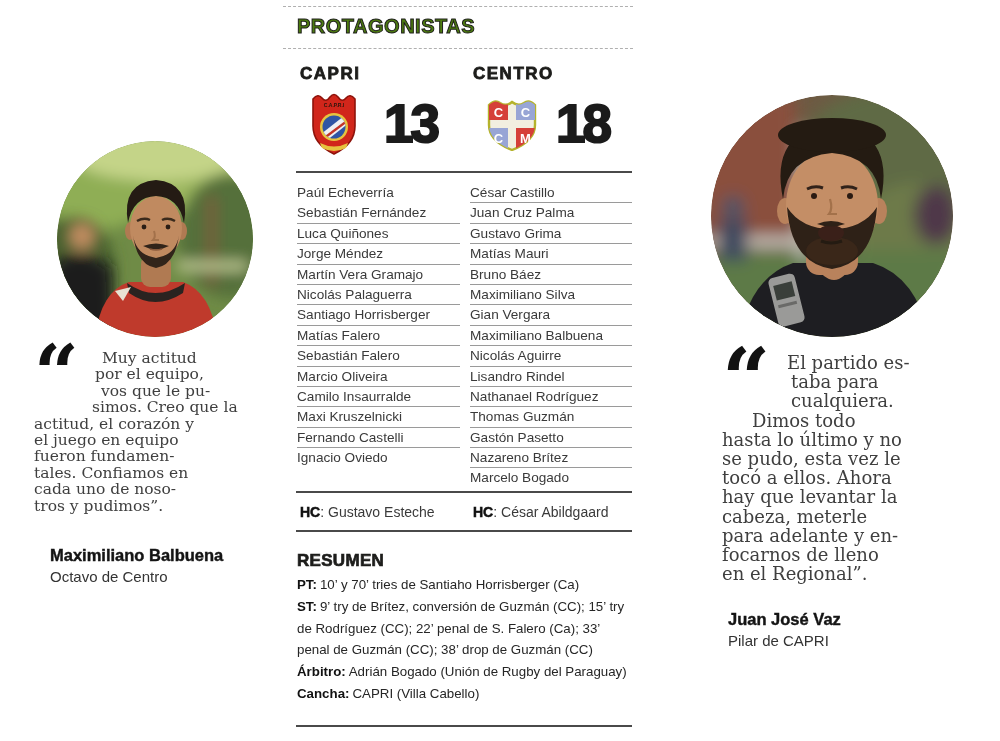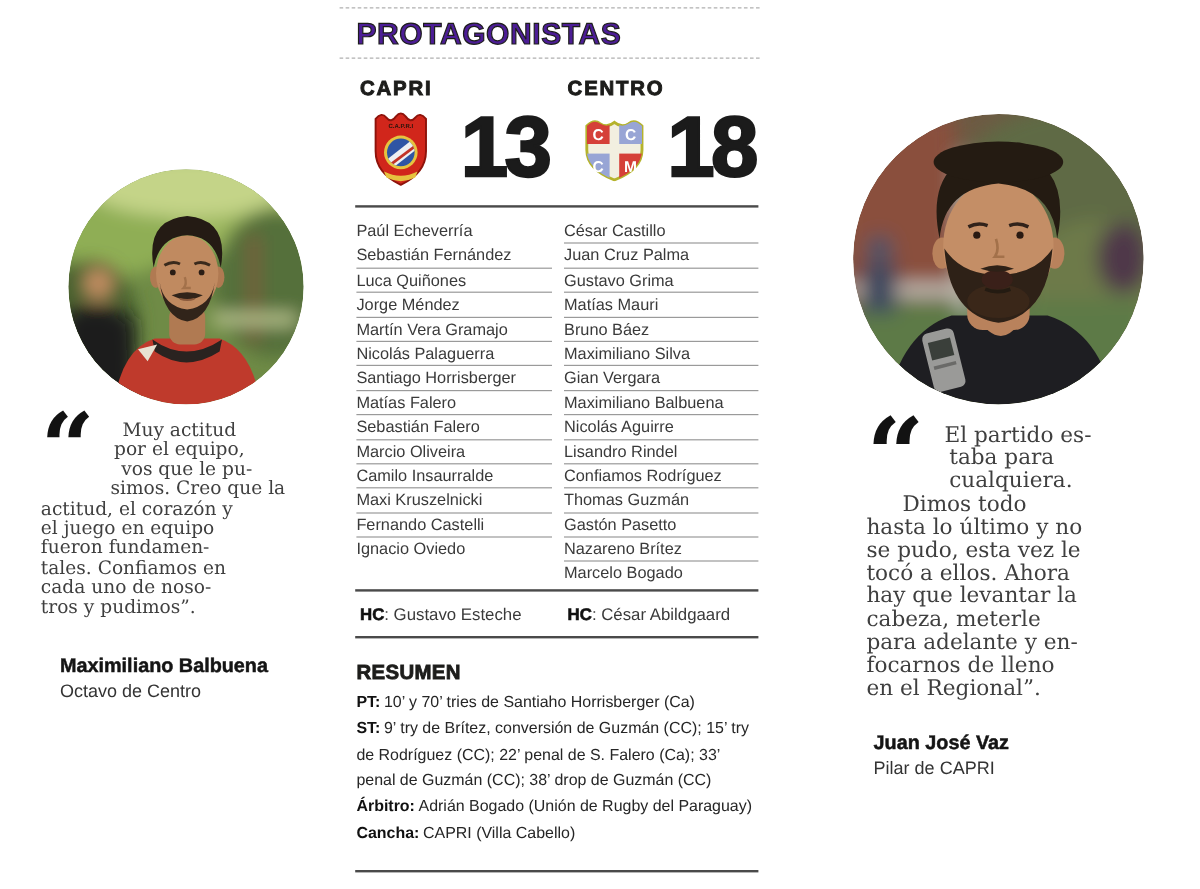--- a/index.html
+++ b/index.html
@@ -4,32 +4,32 @@
 <style>
   html,body{margin:0;padding:0;background:#fff;}
   #canvas{position:relative;width:1000px;height:741px;background:#fff;overflow:hidden;
           font-family:"Liberation Sans",sans-serif;color:#222;}
 
   
   .rule-dashed{position:absolute;left:283px;width:350px;border-top:1px dashed #b0b0b0;height:0;}
   .rule-solid{position:absolute;left:296px;width:336px;border-top:2px solid #4a4a4a;height:0;}
 
   
-  .title{position:absolute;left:297px;top:15px;font-size:25px;font-weight:bold;
-         letter-spacing:.5px;color:#4c1d95;-webkit-text-stroke:1px #1d1d1b;}
+  .title{position:absolute;left:297px;top:15px;font-size:20px;font-weight:bold;
+         letter-spacing:.5px;color:#4d7c0f;-webkit-text-stroke:1px #1d1d1b;}
 
   
   .team-label{position:absolute;font-size:17px;font-weight:bold;letter-spacing:1.5px;
               color:#1d1d1b;-webkit-text-stroke:.8px #1d1d1b;}
   .tl-home{left:300px;top:64px;}
   .tl-away{left:473px;top:64px;}
   .crest{position:absolute;}
   .crest-home{left:311px;top:92px;}
   .crest-away{left:486px;top:97px;}
-  .score{position:absolute;top:96px;font-size:71px;line-height:56px;font-weight:bold;
+  .score{position:absolute;top:96px;font-size:53px;line-height:56px;font-weight:bold;
          letter-spacing:-3px;color:#1b1b1b;-webkit-text-stroke:2px #1b1b1b;}
   .score-home{left:384px;}
   .score-away{left:556px;}
 
   
   .pcol{position:absolute;top:183px;}
   .pcol-left{left:297px;width:163px;}
   .pcol-right{left:470px;width:162px;}
   .prow{height:20.4px;line-height:20.5px;font-size:13.6px;color:#3a3a3a;
         border-bottom:1px solid #9a9a9a;box-sizing:border-box;white-space:nowrap;overflow:hidden;}
@@ -156,21 +156,21 @@
   <div class="prow">César Castillo</div>
       <div class="prow">Juan Cruz Palma</div>
       <div class="prow">Gustavo Grima</div>
       <div class="prow">Matías Mauri</div>
       <div class="prow">Bruno Báez</div>
       <div class="prow">Maximiliano Silva</div>
       <div class="prow">Gian Vergara</div>
       <div class="prow">Maximiliano Balbuena</div>
       <div class="prow">Nicolás Aguirre</div>
       <div class="prow">Lisandro Rindel</div>
-      <div class="prow">Confiamos Rodríguez</div>
+      <div class="prow">Nathanael Rodríguez</div>
       <div class="prow">Thomas Guzmán</div>
       <div class="prow">Gastón Pasetto</div>
       <div class="prow">Nazareno Brítez</div>
       <div class="prow">Marcelo Bogado</div>
     </div>
 
   <div class="rule-solid" style="top:491px"></div>
 
   <div class="coach coach-home">
     <b>HC</b><span>: </span><span>Gustavo Esteche</span>

